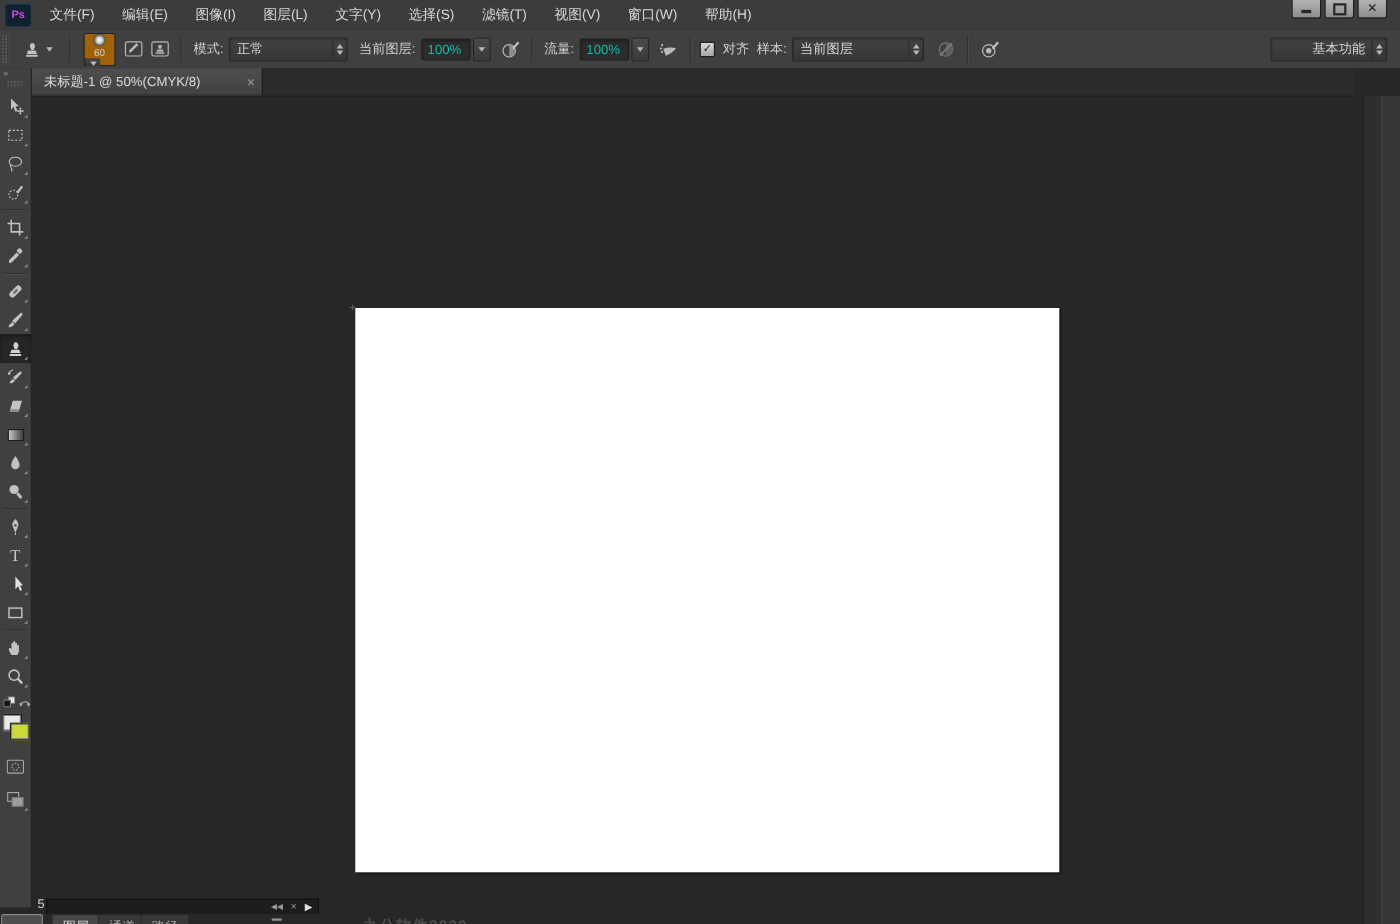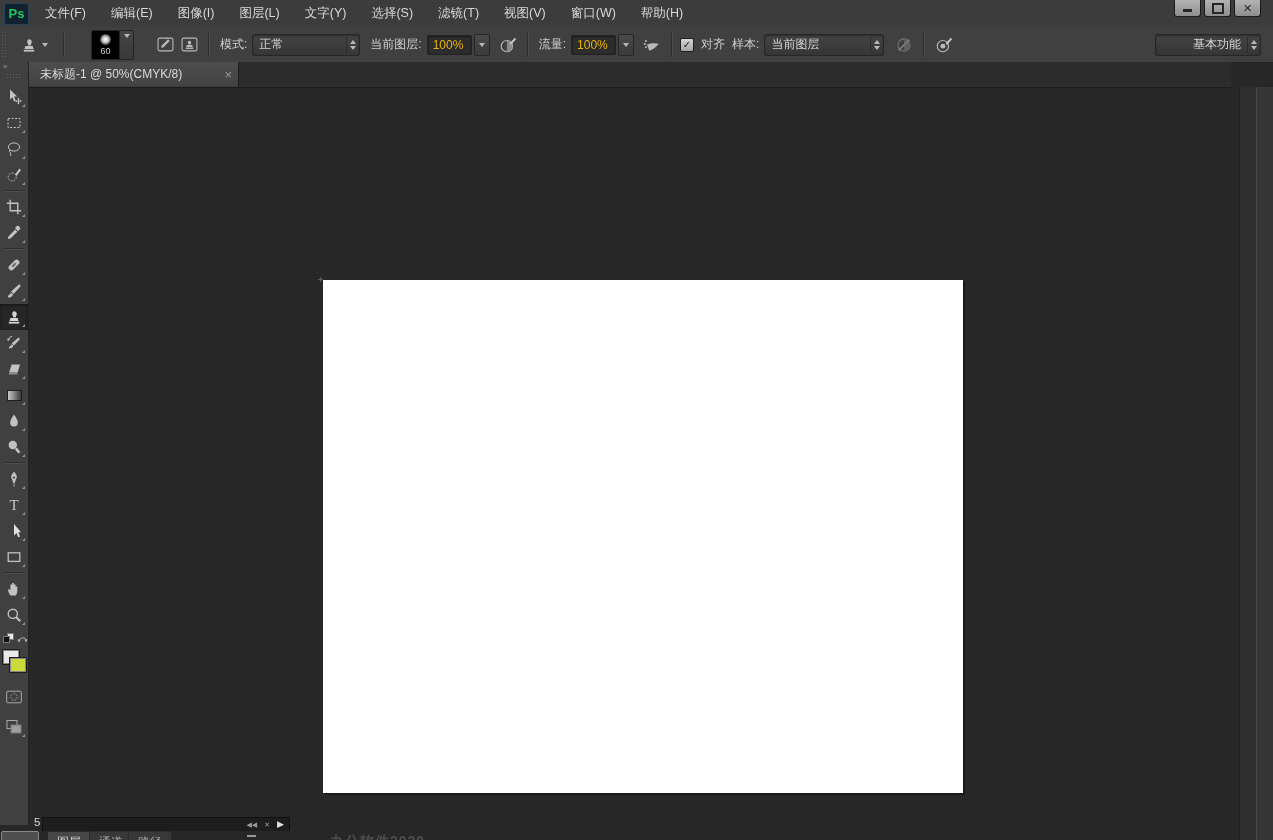--- a/index.html
+++ b/index.html
@@ -4,21 +4,21 @@
 <style>
   html,body{margin:0;padding:0;background:#191919;}
   #root{position:relative;width:1273px;height:840px;overflow:hidden;
         font-family:"Liberation Sans","DejaVu Sans",sans-serif;font-size:12px;color:#d4d4d4;
         background:#272727;}
   .abs{position:absolute;}
   
   #menubar{left:0;top:0;width:1273px;height:27px;background:#3c3c3c;border-bottom:1px solid #2a2a2a;
            display:flex;align-items:center;}
   #ps-logo{width:23px;height:20px;margin:0 14px 0 4px;background:#10222f;border:1px solid #2c4257;
-           border-radius:3px;color:#22c55e;font-weight:bold;font-size:13px;display:flex;align-items:center;justify-content:center;}
+           border-radius:3px;color:#d946ef;font-weight:bold;font-size:10px;display:flex;align-items:center;justify-content:center;}
   .menu-item{padding:0 2px;margin-right:21px;font-size:12.5px;color:#d8d8d8;cursor:default;}
   #win-controls{position:absolute;right:12px;top:0;display:flex;gap:3px;}
   .win-btn{width:25px;height:16px;border-radius:0 0 3px 3px;border:1px solid #1c1c1c;border-top:none;
            background:linear-gradient(#b3b3b3,#8d8d8d);display:flex;align-items:center;justify-content:center;}
   .glyph-min{width:9px;height:3px;background:#262626;margin-top:4px;}
   .glyph-max{width:8px;height:7px;border:2px solid #262626;}
   .glyph-close{color:#262626;font-size:11px;font-weight:bold;line-height:1;}
   
   #optionsbar{left:0;top:27px;width:1273px;height:35px;background:#404040;border-bottom:1px solid #232323;
               display:flex;align-items:center;}
@@ -26,29 +26,29 @@
           background-image:radial-gradient(#5f5f5f 34%,transparent 36%);background-size:3px 3px;}
   .vsep{width:1px;height:24px;background:#2e2e2e;border-right:1px solid #4c4c4c;margin:0 7px;}
   .opt-label{color:#cfcfcf;white-space:nowrap;margin:0 5px 0 3px;}
   .select{height:20px;background:linear-gradient(#434343,#363636);border:1px solid #272727;
           box-shadow:inset 0 1px 2px rgba(0,0,0,.35);display:flex;align-items:center;border-radius:2px;}
   .select .sel-text{padding:0 6px;flex:1;color:#d6d6d6;white-space:nowrap;overflow:hidden;}
   .stepper{width:12px;height:16px;display:flex;flex-direction:column;align-items:center;justify-content:center;gap:2px;border-left:1px solid #2b2b2b;}
   .tri-up{width:0;height:0;border-left:3px solid transparent;border-right:3px solid transparent;border-bottom:4px solid #b9b9b9;}
   .tri-dn{width:0;height:0;border-left:3px solid transparent;border-right:3px solid transparent;border-top:4px solid #b9b9b9;}
   .value-box{width:38px;height:18px;background:#2c2c2c;border:1px solid #212121;box-shadow:inset 0 1px 2px rgba(0,0,0,.4);
-             display:flex;align-items:center;padding-left:5px;color:#eab308;border-radius:2px;}
+             display:flex;align-items:center;padding-left:5px;color:#14b8a6;border-radius:2px;}
   .arrow-btn{width:14px;height:20px;margin-left:2px;background:linear-gradient(#4a4a4a,#3a3a3a);border:1px solid #262626;
              border-radius:2px;display:flex;align-items:center;justify-content:center;}
   .icon-btn{width:24px;height:24px;display:flex;align-items:center;justify-content:center;border-radius:2px;}
   .checkbox{width:12px;height:12px;background:linear-gradient(#d6d6d6,#a5a5a5);border:1px solid #1f1f1f;border-radius:2px;
             display:flex;align-items:center;justify-content:center;font-size:10px;font-weight:bold;color:#161616;margin-right:4px;}
   .disabled{opacity:.35;}
   
-  #brush-preset{display:flex;height:28px;border:1px solid #242424;border-radius:2px;background:#000000;margin:0 19px;}
+  #brush-preset{display:flex;height:28px;border:1px solid #242424;border-radius:2px;background:#a16207;margin:0 4px;flex-direction:column;}
   #brush-thumb{width:27px;display:flex;flex-direction:column;align-items:center;justify-content:center;}
   #brush-dot{width:11px;height:11px;border-radius:50%;background:radial-gradient(circle,#ffffff 0%,#cfcfcf 35%,#303030 75%);}
   #brush-size{font-size:9px;color:#cfcfcf;margin-top:1px;}
   #brush-arrow{width:13px;border-left:1px solid #242424;background:linear-gradient(#454545,#383838);
                display:flex;align-items:flex-start;justify-content:center;padding-top:3px;}
   
   #tabrow{left:28px;top:62px;width:1203px;height:25px;background:#2c2c2c;border-bottom:1px solid #1d1d1d;}
   #doc-tab{position:absolute;left:0;top:0;height:24px;width:192px;background:linear-gradient(#4d4d4d,#434343);
            border-right:1px solid #1d1d1d;border-bottom:1px solid #3a3a3a;display:flex;align-items:center;padding:0 6px 0 12px;}
   #doc-tab .title{flex:1;color:#dadada;font-size:12px;white-space:nowrap;}

